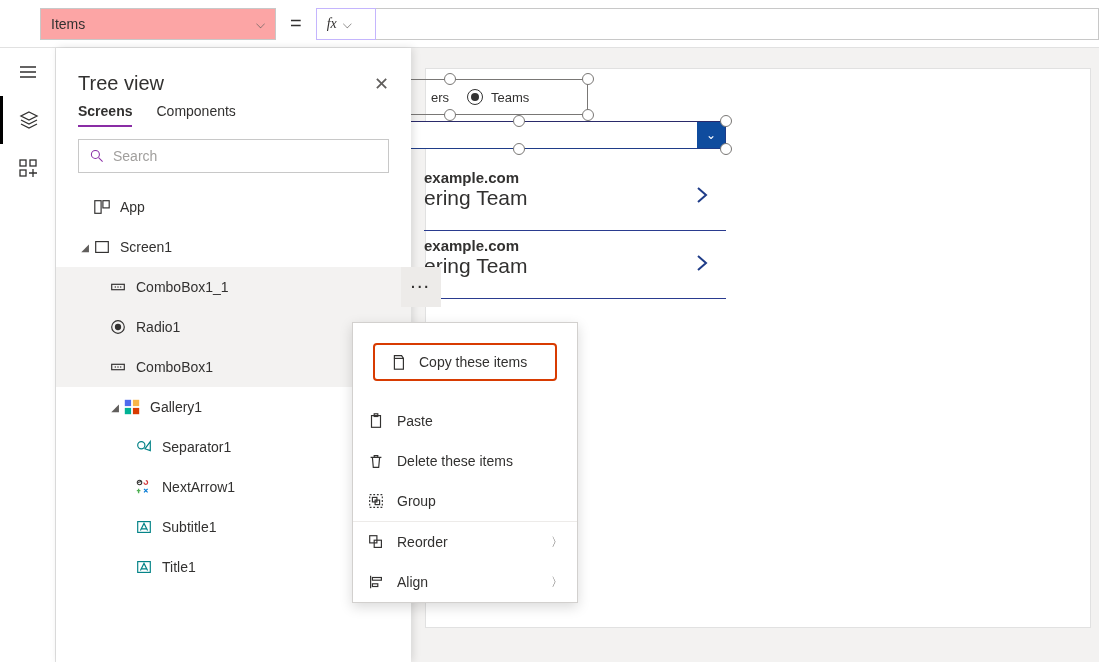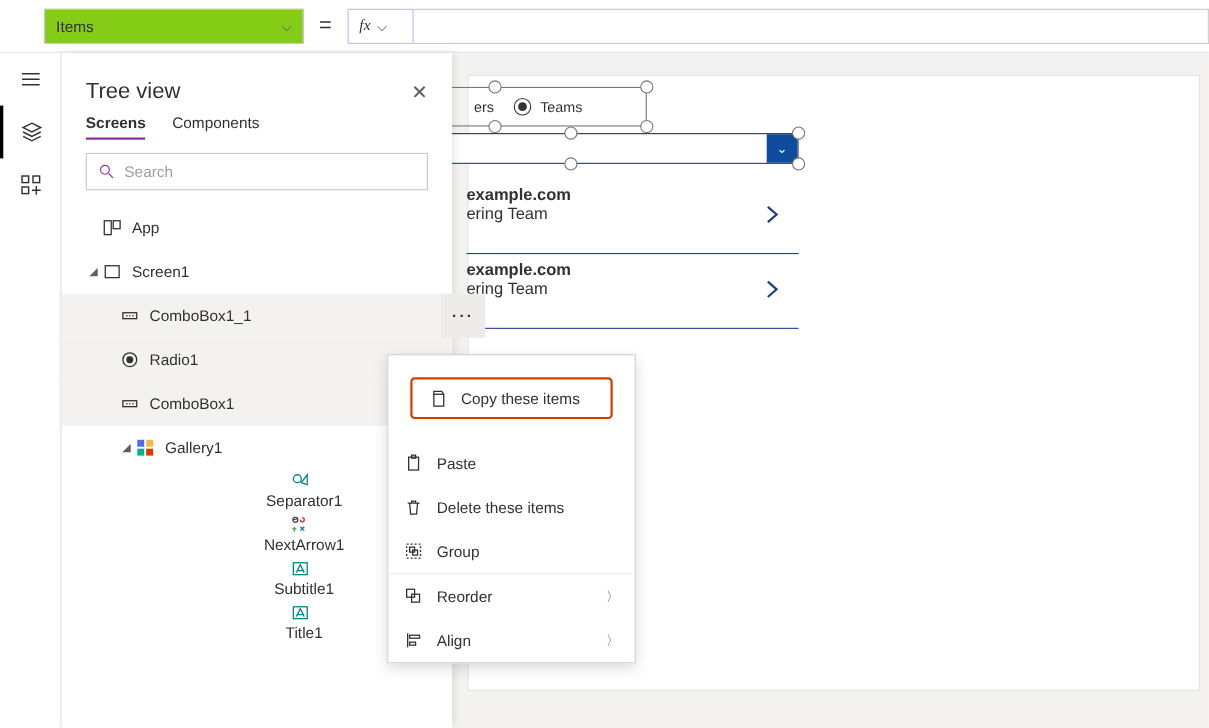--- a/index.html
+++ b/index.html
@@ -1,21 +1,21 @@
 <!DOCTYPE html>
 <html><head>
 <meta charset="utf-8">
 <style>
   * { box-sizing: border-box; margin: 0; padding: 0; }
   html, body { font-family: "Segoe UI", Arial, sans-serif; font-size: 14px; color: #323130; background:#fff; width:1099px; height:662px; overflow:hidden; }
   body { position:relative; }
 
   
   .formula-bar { height:48px; border-bottom:1px solid #e1e1e1; display:flex; align-items:center; padding-left:40px; }
-  .prop-select { width:236px; height:32px; border:1px solid #c8c8c8; display:flex; align-items:center; justify-content:space-between; padding:0 10px; background:#84cc16; }
+  .prop-select { width:236px; height:32px; border:1px solid #c8c8c8; display:flex; align-items:center; justify-content:space-between; padding:0 10px; background:#fca5a5; }
   .prop-select .chev { color:#605e5c; font-size:12px; }
   .eq { margin:0 14px; font-size:20px; color:#323130; }
   .fx-box { height:32px; border:1px solid #c4b5fd; display:flex; align-items:center; padding:0 10px; width:60px;}
   .fx-box .fx { font-style:italic; font-family:Georgia, serif; }
   .fx-box .chev { color:#605e5c; font-size:12px; margin-left:6px;}
   .formula-input { flex:1; height:32px; border:1px solid #c8c8c8; border-left:none; padding:0 8px; }
 
   .workspace { position:absolute; top:48px; left:0; right:0; bottom:0; }
 
   
@@ -37,21 +37,21 @@
   .search svg { width:16px; height:16px; margin-right:8px; }
 
   .tree { }
   .tree-row { height:40px; display:flex; align-items:center; position:relative; }
   .tree-row.sel { background:#f3f2f1; }
   .tree-row .label { margin-left:8px; }
   .indent-0 { padding-left:22px; }
   .indent-1 { padding-left:22px; }
   .indent-2 { padding-left:52px; }
   .indent-3 { padding-left:52px; }
-  .indent-4 { padding-left:78px;flex-direction:column; }
+  .indent-4 { padding-left:78px; }
   .caret { width:14px; font-size:10px; color:#605e5c; text-align:center; }
   .icon-slot { width:20px; height:20px; display:flex; align-items:center; justify-content:center; }
   .more-btn { position:absolute; right:-30px; top:0; width:40px; height:40px; display:flex; align-items:center; justify-content:center; background:#edebe9; letter-spacing:2px; font-weight:700; }
 
   
   .canvas-outer { position:absolute; left:411px; top:0; right:0; bottom:0; background:#f3f2f1; padding:20px 14px; }
   .canvas { background:#fff; width:666px; height:560px; position:relative; border:1px solid #e1e1e1; }
 
   
   .radio-ctrl { position:absolute; left:-114px; top:10px; width:276px; height:36px; border:1px solid #797775; display:flex; align-items:center; padding-left:118px;}
@@ -62,21 +62,21 @@
   .handle { position:absolute; width:12px; height:12px; border:1px solid #797775; border-radius:50%; background:#fff; }
 
   
   .combo { position:absolute; left:-114px; top:52px; width:414px; height:28px; border:1px solid #1f3c88; border-top-color:#2a2a6a; background:#fff;}
   .combo .chev-box { position:absolute; right:0; top:0; width:28px; height:100%; background:#0f4c9e; color:#fff; display:flex; align-items:center; justify-content:center; font-size:12px;}
   .combo-sel { position:absolute; left:-114px; top:52px; width:414px; height:28px; pointer-events:none;}
 
   
   .g-item { position:absolute; left:-2px; width:302px; border-bottom:1px solid #2a3b8f; height:68px; padding-top:6px;}
   .g-item .title { font-weight:700; font-size:15px; }
-  .g-item .sub { font-size:15px; color:#323130; }
+  .g-item .sub { font-size:21px; color:#323130; }
   .g-item .arrow { position:absolute; right:14px; top:22px; color:#1f3c88; }
   .g1 { top:94px; }
   .g2 { top:162px; }
 
   
   .ctx { position:absolute; left:352px; top:322px; width:226px; background:#fff; border:1px solid #d2d0ce; box-shadow:0 4px 12px rgba(0,0,0,0.15); z-index:60; }
   .ctx-row { height:40px; display:flex; align-items:center; padding:0 14px; gap:12px; position:relative; }
   .ctx-row.hi { border:2px solid #d83b01; border-radius:4px; margin:20px; height:38px;}
   .ctx-sep { height:1px; background:#edebe9; margin:0; }
   .ctx-row .sub-chev { position:absolute; right:14px; color:#605e5c; font-size:12px;}

